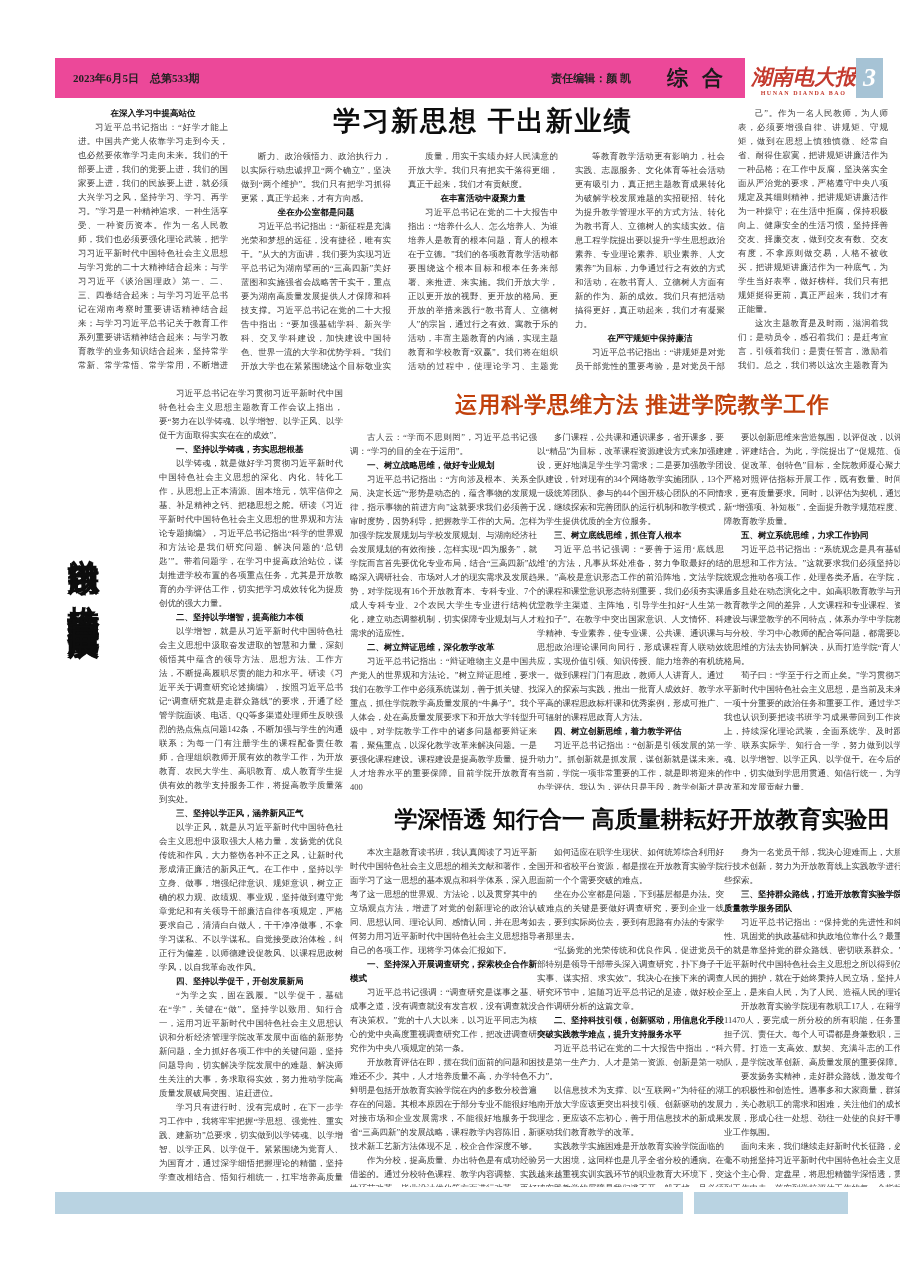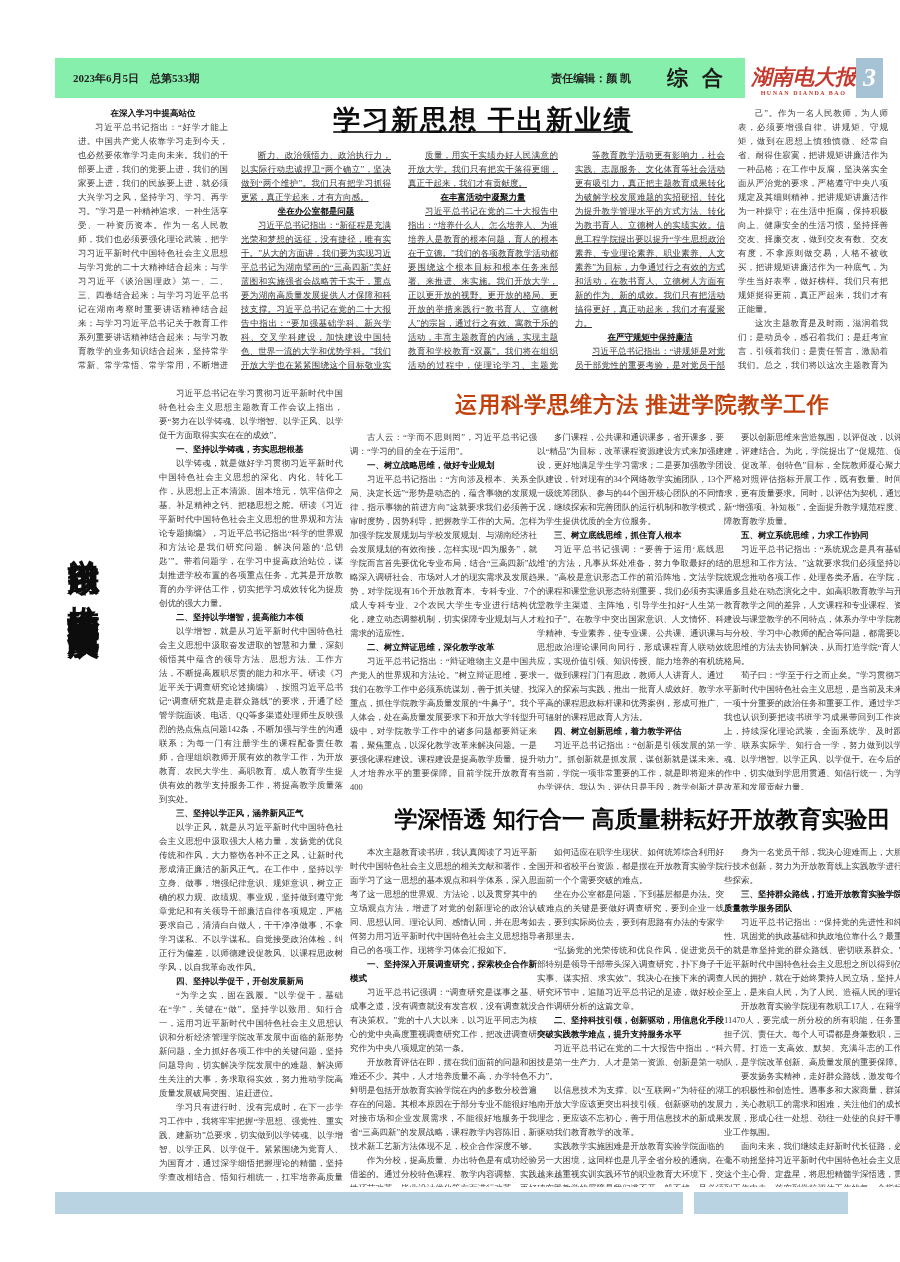--- a/index.html
+++ b/index.html
@@ -1,41 +1,41 @@
 <!DOCTYPE html>
 <html><head>
 <meta charset="utf-8">
 <style>
   html,body{margin:0;padding:0;background:#e9e9e9;}
   .page{position:relative;width:900px;height:1262px;background:#ffffff;margin:0 auto;
         font-family:"Liberation Serif","DejaVu Serif",serif;color:#3a3a3a;overflow:hidden;
         border-right:1px solid #cfcfcf;border-bottom:1px solid #d8d8d8;}
   
   .masthead{position:absolute;left:55px;top:58px;width:793px;height:40px;display:flex;align-items:stretch;}
-  .mh-bar{flex:0 0 690px;background:#86efac;display:flex;align-items:center;}
+  .mh-bar{flex:0 0 690px;background:#ec4899;display:flex;align-items:center;}
   .mh-date{font-size:11px;font-weight:bold;color:#222;margin-left:18px;white-space:nowrap;}
   .mh-editor{font-size:11px;font-weight:bold;color:#222;margin-left:auto;white-space:nowrap;}
   .mh-section{font-size:21px;font-weight:600;color:#1c1c1c;letter-spacing:14px;margin:0 8px 0 36px;
               font-family:"Liberation Sans","DejaVu Sans",sans-serif;white-space:nowrap;}
   .mh-logo{flex:0 0 76px;margin-left:6px;display:flex;flex-direction:column;justify-content:center;align-items:center;}
   .mh-logo-cn{font-size:21px;font-weight:bold;font-style:italic;color:#c43a2e;white-space:nowrap;line-height:1;margin-top:6px;}
   .mh-logo-en{font-size:6px;font-weight:bold;color:#c43a2e;letter-spacing:1.5px;white-space:nowrap;margin-top:2px;}
   .mh-pagebox{flex:0 0 27px;background:#a6c3d5;display:flex;align-items:center;justify-content:center;}
   .mh-pagenum{font-size:26px;font-style:italic;font-weight:bold;color:#ffffff;line-height:1;}
   
   .col{overflow:hidden;}
   .blk-p{margin:0;text-indent:2em;text-align:justify;font-size:8.5px;line-height:14px;}
   .blk-h{margin:0;text-indent:2em;text-align:justify;font-size:8.5px;line-height:14px;font-weight:bold;color:#111;
          font-family:"Liberation Sans","DejaVu Sans",sans-serif;}
   .blk-hc{margin:0;text-align:center;font-size:8.5px;line-height:14px;font-weight:bold;color:#111;
           font-family:"Liberation Sans","DejaVu Sans",sans-serif;}
   
-  .article1{position:absolute;left:78px;top:100px;width:802px;display:flex;gap:13px;}
+  .article1{position:absolute;left:78px;top:100px;width:802px;display:flex;gap:13px;align-items:center;}
   .a1col{flex:0 0 150px;height:268px;padding-top:6px;}
-  .a1mid{flex:0 0 476px;text-decoration:underline;}
+  .a1mid{flex:0 0 476px;}
   .a1title{margin:2px 0 10px 0;text-align:center;font-size:27px;font-weight:bold;color:#0d0d0d;
            font-family:"Liberation Sans","DejaVu Sans",sans-serif;letter-spacing:2px;white-space:nowrap;}
   .a1midcols{display:flex;gap:17px;}
   .a1midcol{flex:0 0 150px;height:224px;}
   
   .lower{position:absolute;left:55px;top:386px;width:840px;display:flex;}
   .sidebar{flex:0 0 248px;display:flex;gap:40px;}
   .vtitle{flex:0 0 58px;margin-top:148px;height:560px;writing-mode:vertical-rl;text-orientation:upright;
           font-size:32px;font-weight:bold;color:#0d0d0d;letter-spacing:2px;line-height:58px;
           font-family:"Liberation Sans","DejaVu Sans",sans-serif;overflow:hidden;}

